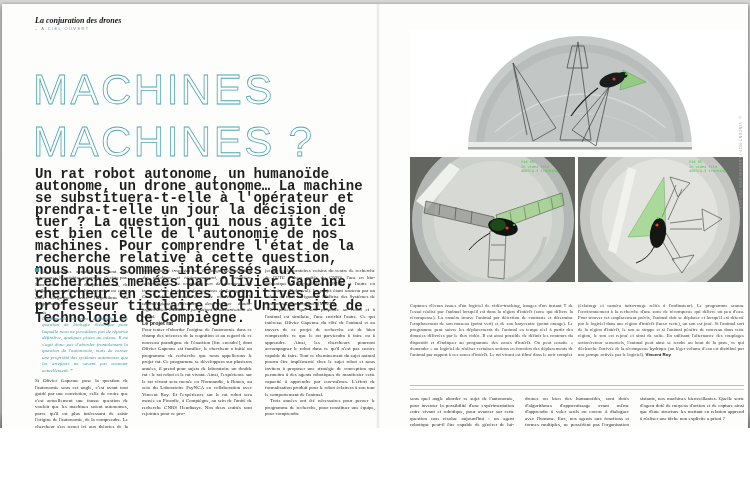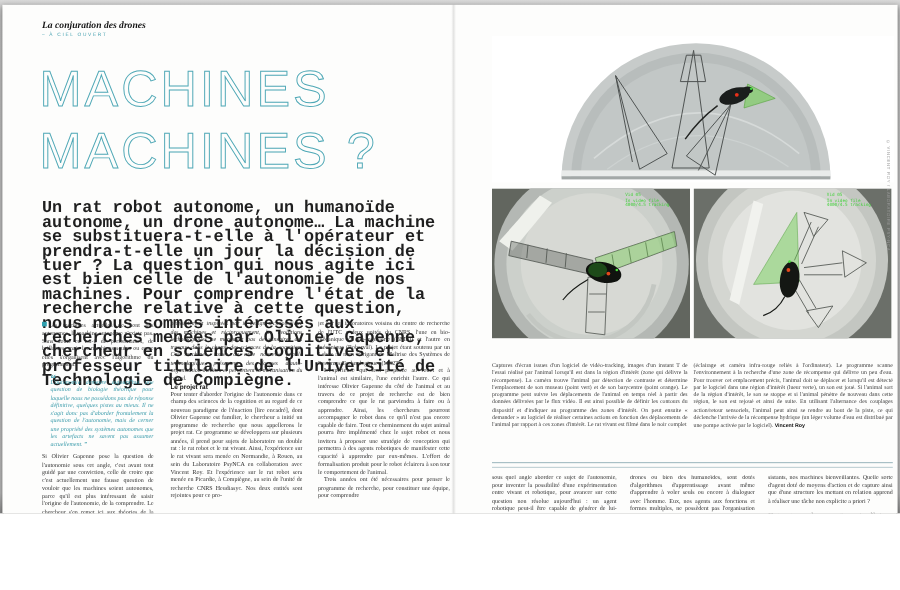--- a/index.html
+++ b/index.html
@@ -10,21 +10,21 @@
     box-shadow:0 1px 4px rgba(0,0,0,.45);}
   .abs{position:absolute;}
   #fold{left:374px;top:0;bottom:0;width:4px;
     background:linear-gradient(90deg,rgba(0,0,0,0),rgba(0,0,0,.10) 50%,rgba(0,0,0,0));}
 
   
   #kicker{left:33px;top:12px;}
   #kicker .kt{font-family:"Liberation Serif",serif;font-style:italic;font-weight:bold;
     font-size:8px;color:#141414;display:block;}
   #kicker .ks{font-size:4px;letter-spacing:1.4px;color:#4aa3b2;display:block;margin-top:1px;}
-  #main-title{left:31px;top:44px;width:360px;line-height:52px;
+  #main-title{left:31px;top:60px;width:360px;line-height:52px;
     font-size:42px;letter-spacing:2.5px;font-weight:normal;
     color:transparent;-webkit-text-stroke:0.8px #4fa8b6;}
   #intro{left:33px;top:164px;width:338px;font-size:14px;line-height:12px;
     font-weight:bold;color:#1f1f1f;font-family:Liberation Mono, monospace;}
   #cols-left{left:33px;top:264px;width:340px;height:194px;display:flex;overflow:hidden;}
   .col{overflow:hidden;}
   .c1{width:93px;margin-right:14px;}
   .c2{width:110px;margin-right:13px;}
   .c3{width:110px;}
   .body{font-family:"Liberation Serif",serif;font-size:5px;line-height:6.5px;

